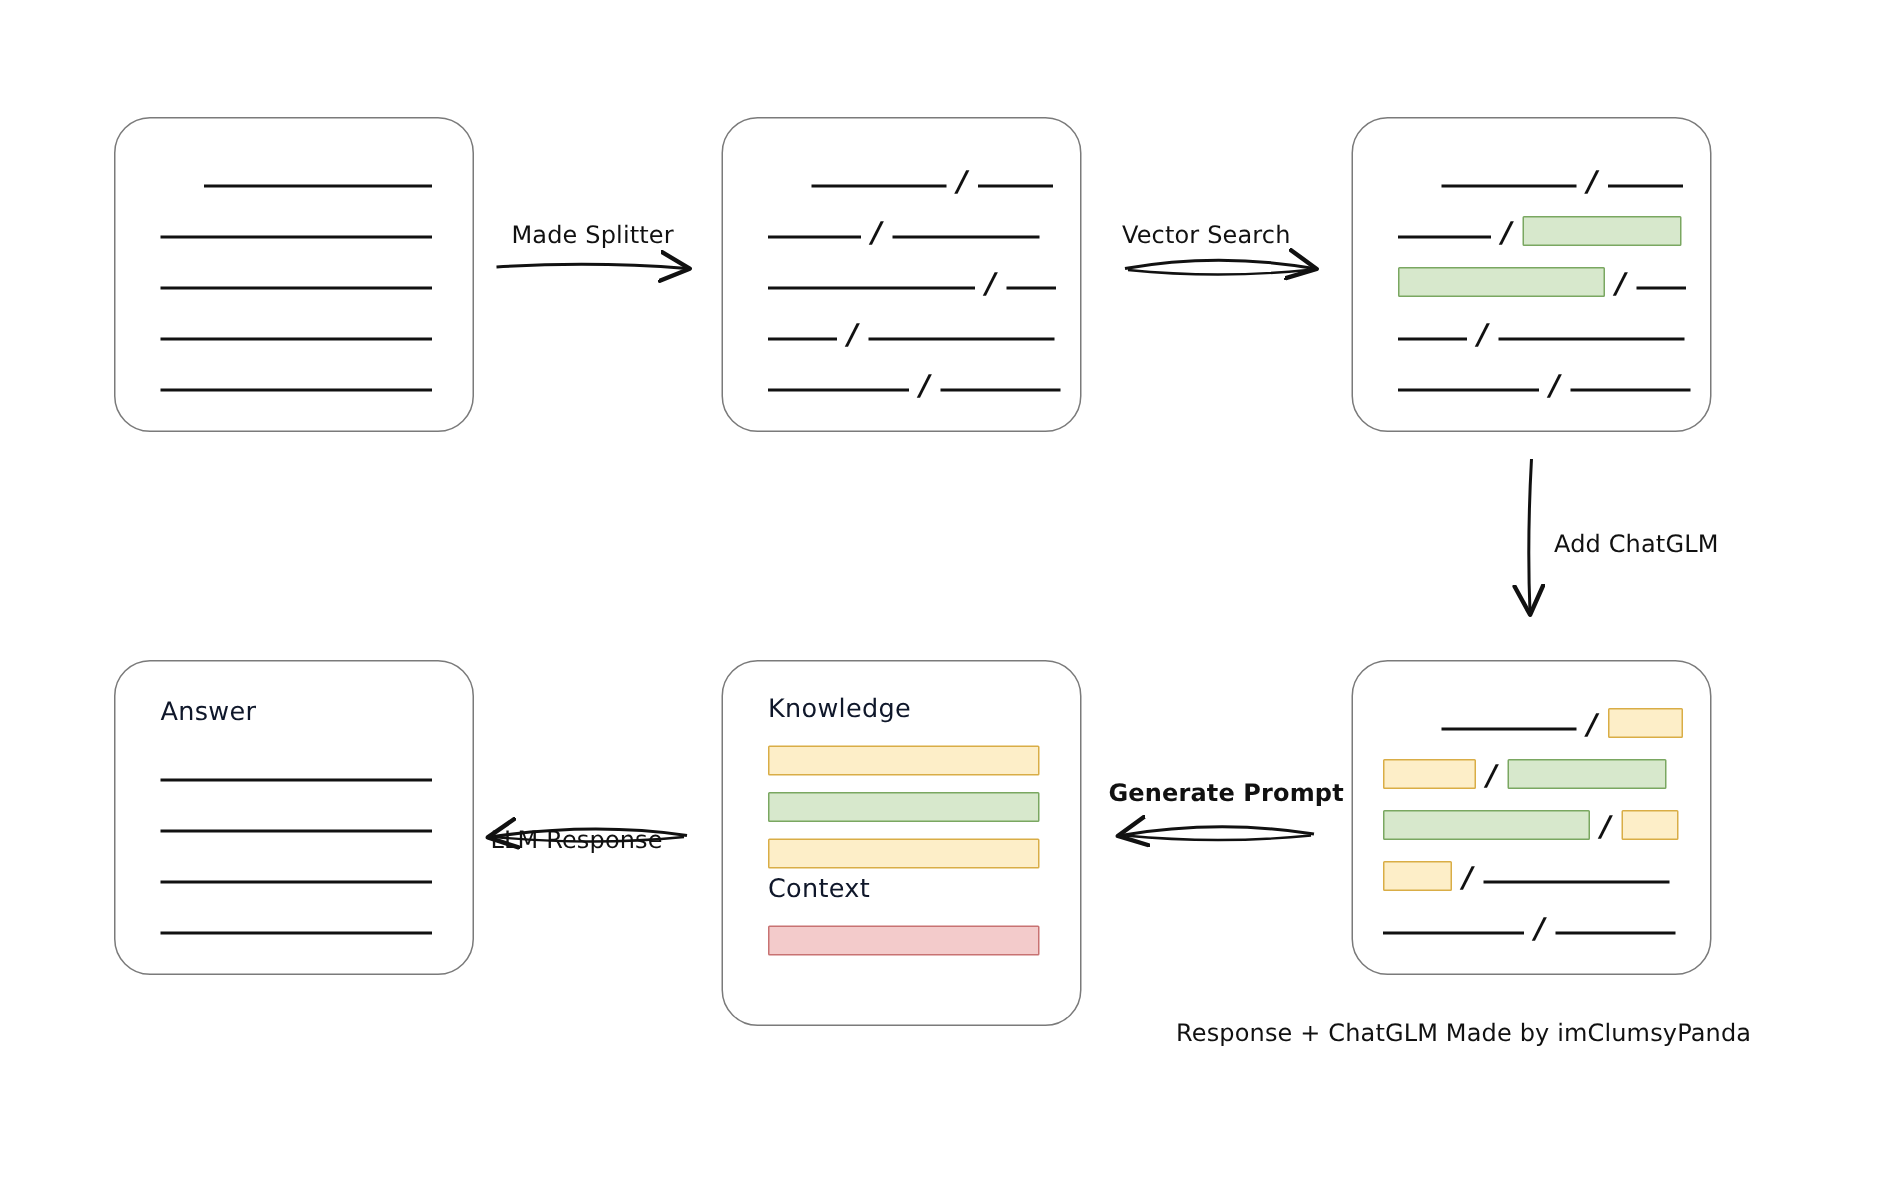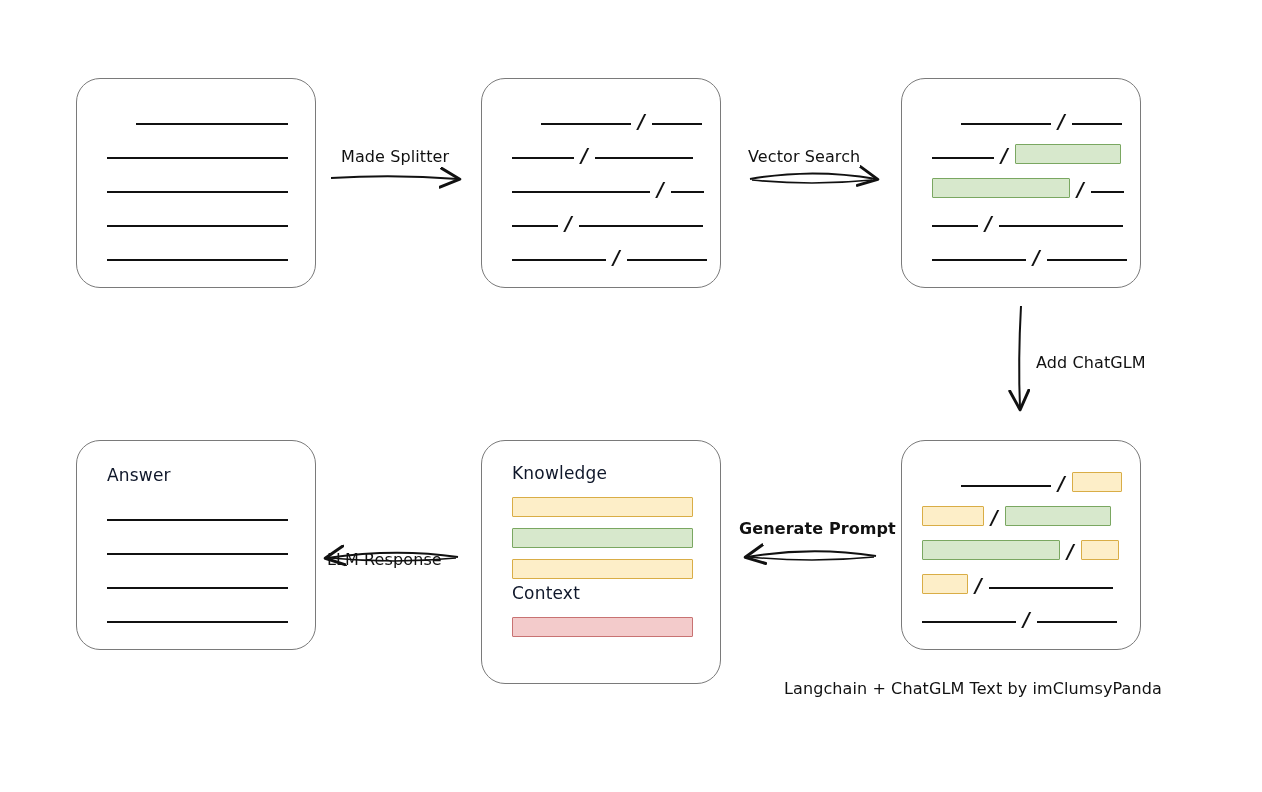--- a/index.html
+++ b/index.html
@@ -282,15 +282,15 @@
           <span class="seg" style="width: 124px;"></span>
         </div>
         <div class="row" style="left: 20px; top: 170px;">
           <span class="seg" style="width: 94px;"></span>
           <span class="slash" style="margin: 0px 7px;">/</span>
           <span class="seg" style="width: 80px;"></span>
         </div>
       </div>
   </div>
 
-  <div class="credit">Langchain + ChatGLM Text by imClumsyPanda</div>
+  <div class="credit">Response + ChatGLM Made by imClumsyPanda</div>
 
 </div>
 
 </body></html>

